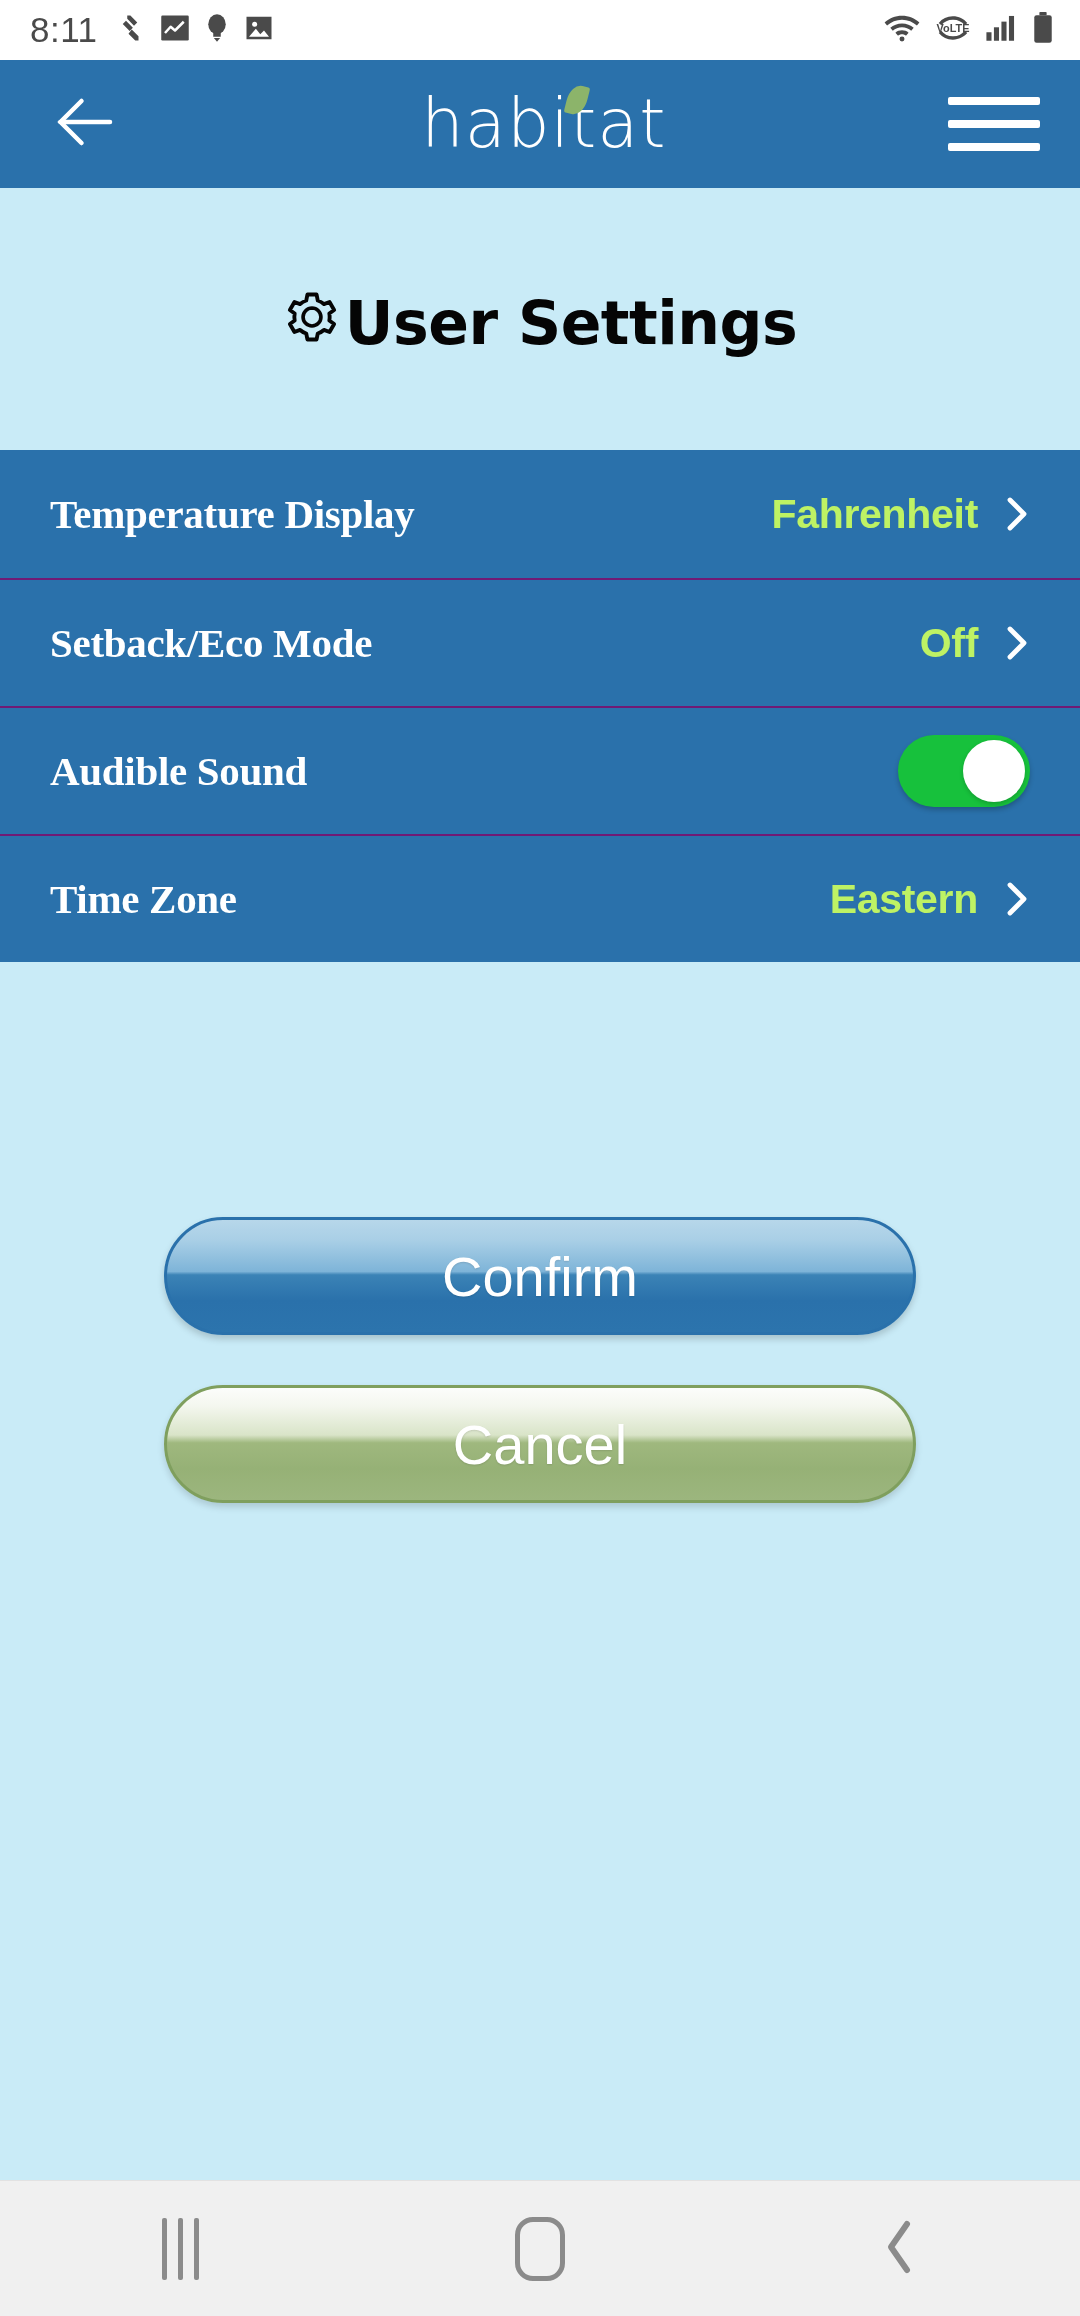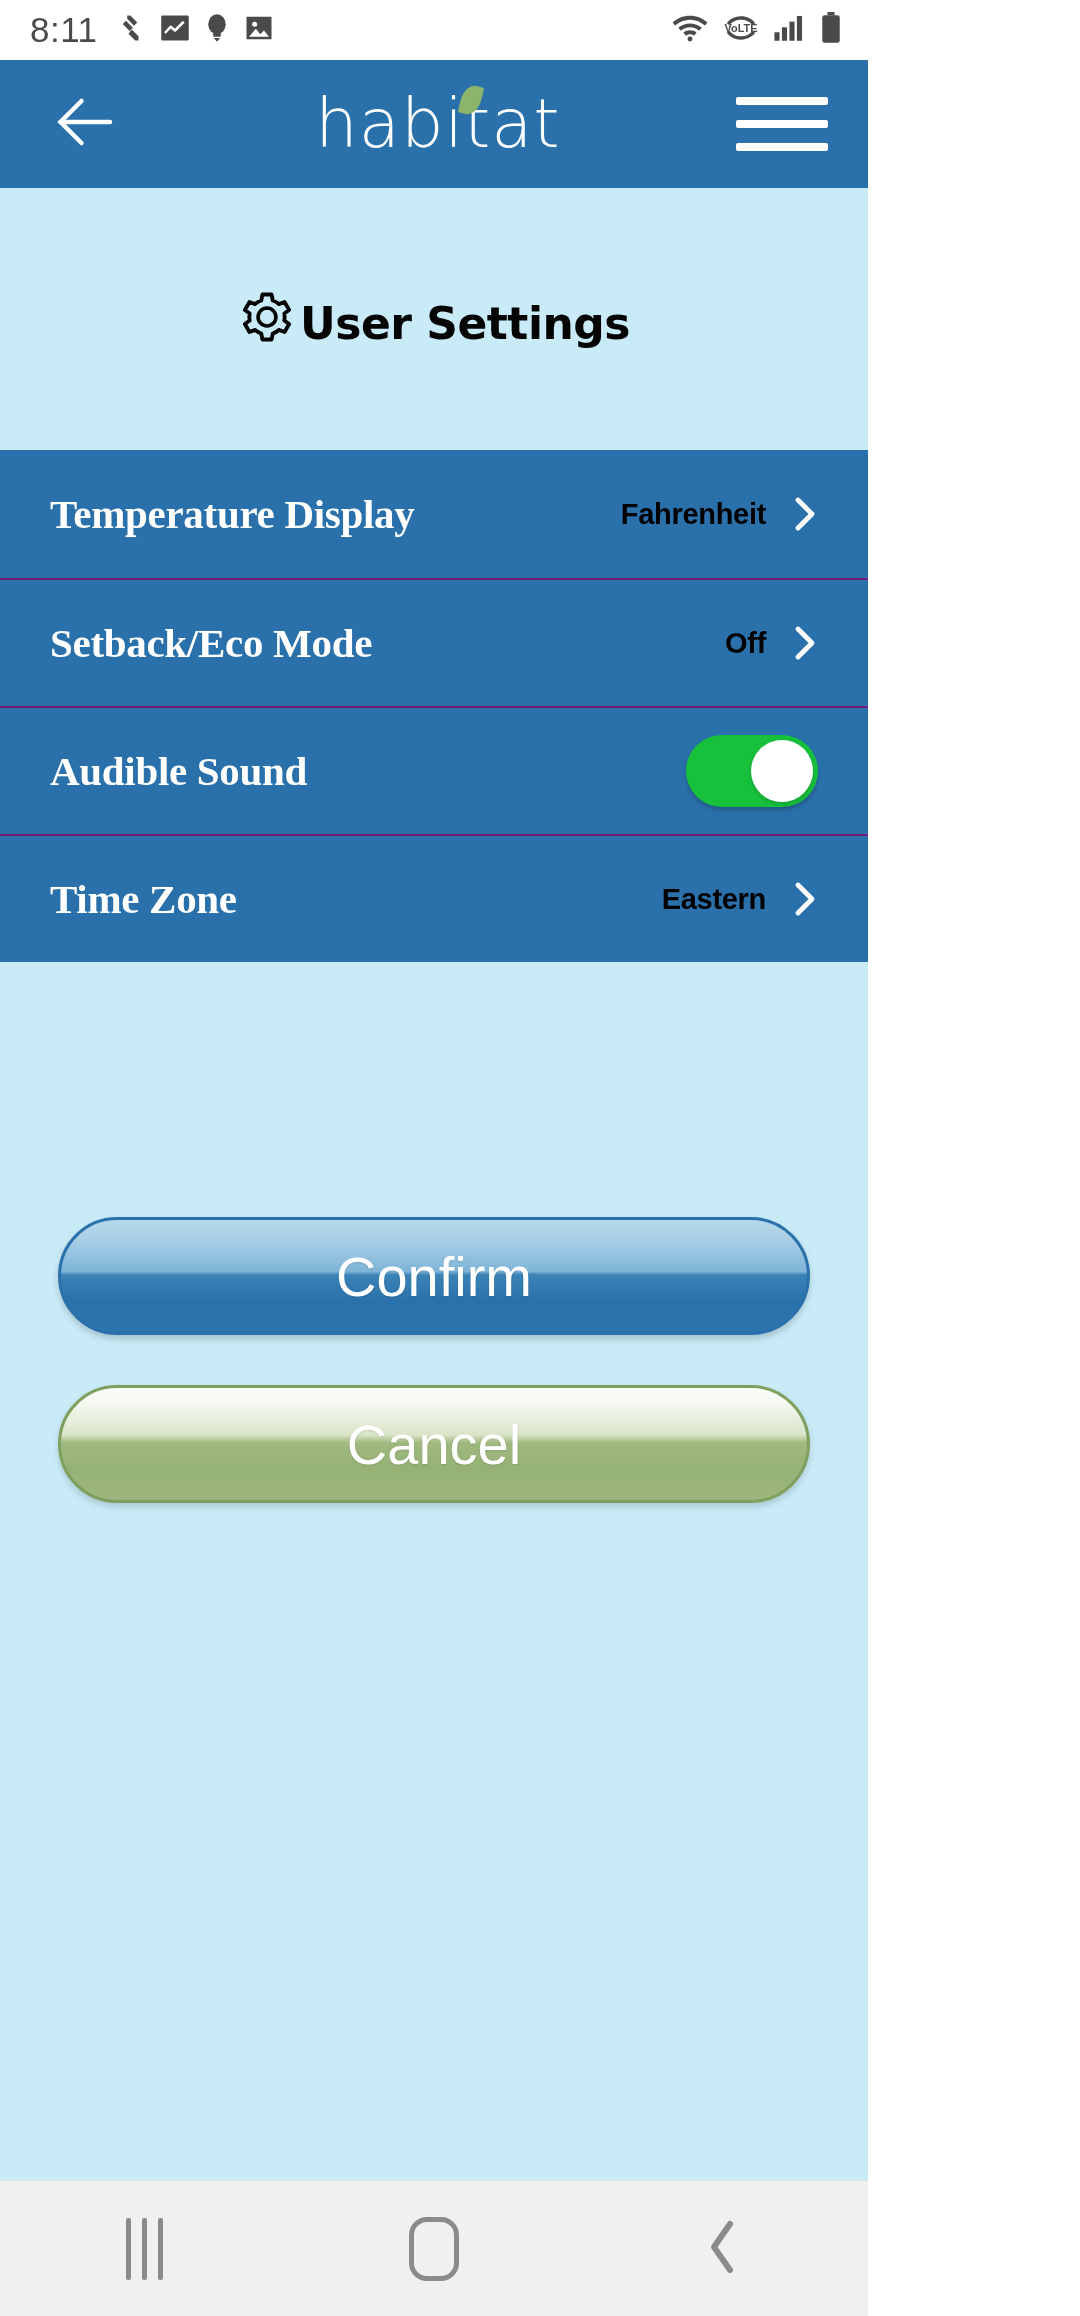--- a/index.html
+++ b/index.html
@@ -4,21 +4,21 @@
 <style>
   * { margin:0; padding:0; box-sizing:border-box; }
   html, body {
     width:1080px; height:2316px;
     background:#ffffff;
     font-family:"Liberation Sans", sans-serif;
     overflow:hidden;
   }
   #screen {
     position:relative;
-    width:868px; height:2316px;
+    width:1080px; height:2316px;
     background:#c9ebf7;
     display:flex; flex-direction:column;
   }
 
   
   .statusbar {
     height:60px;
     background:#ffffff;
     display:flex; align-items:center;
     padding:0 26px 0 30px;
@@ -75,21 +75,21 @@
   .menu-bar { height:8px; background:#ffffff; border-radius:2px; }
 
   
   .title-zone {
     height:262px;
     display:flex; align-items:center; justify-content:center;
     flex:0 0 auto;
   }
   .title-inner { display:flex; align-items:center; gap:4px; }
   .page-title {
-    font-size:44px;
+    font-size:60px;
     font-weight:bold;
     color:#050505;
     font-family:"DejaVu Sans", sans-serif;
     letter-spacing:-0.5px;
     margin-top:8px;
   }
 
   
   .settings-list { flex:0 0 auto; }
   .row {
@@ -103,23 +103,23 @@
   .row:first-child { border-top:none; }
   .row-label {
     font-size:41px;
     font-weight:bold;
     color:#ffffff;
     font-family:Liberation Serif, serif;
     letter-spacing:-0.3px;
   }
   .row-right { margin-left:auto; display:flex; align-items:center; gap:26px; }
   .row-value {
-    font-size:29px;
+    font-size:41px;
     font-weight:bold;
-    color:#000000;
+    color:#bef264;
     font-family:"Liberation Sans Narrow","Liberation Sans", sans-serif;
     letter-spacing:-0.3px;
   }
   .chev { width:26px; height:40px; flex:0 0 auto; }
 
   
   .toggle {
     width:132px; height:72px;
     background:#17c13c;
     border-radius:40px;

